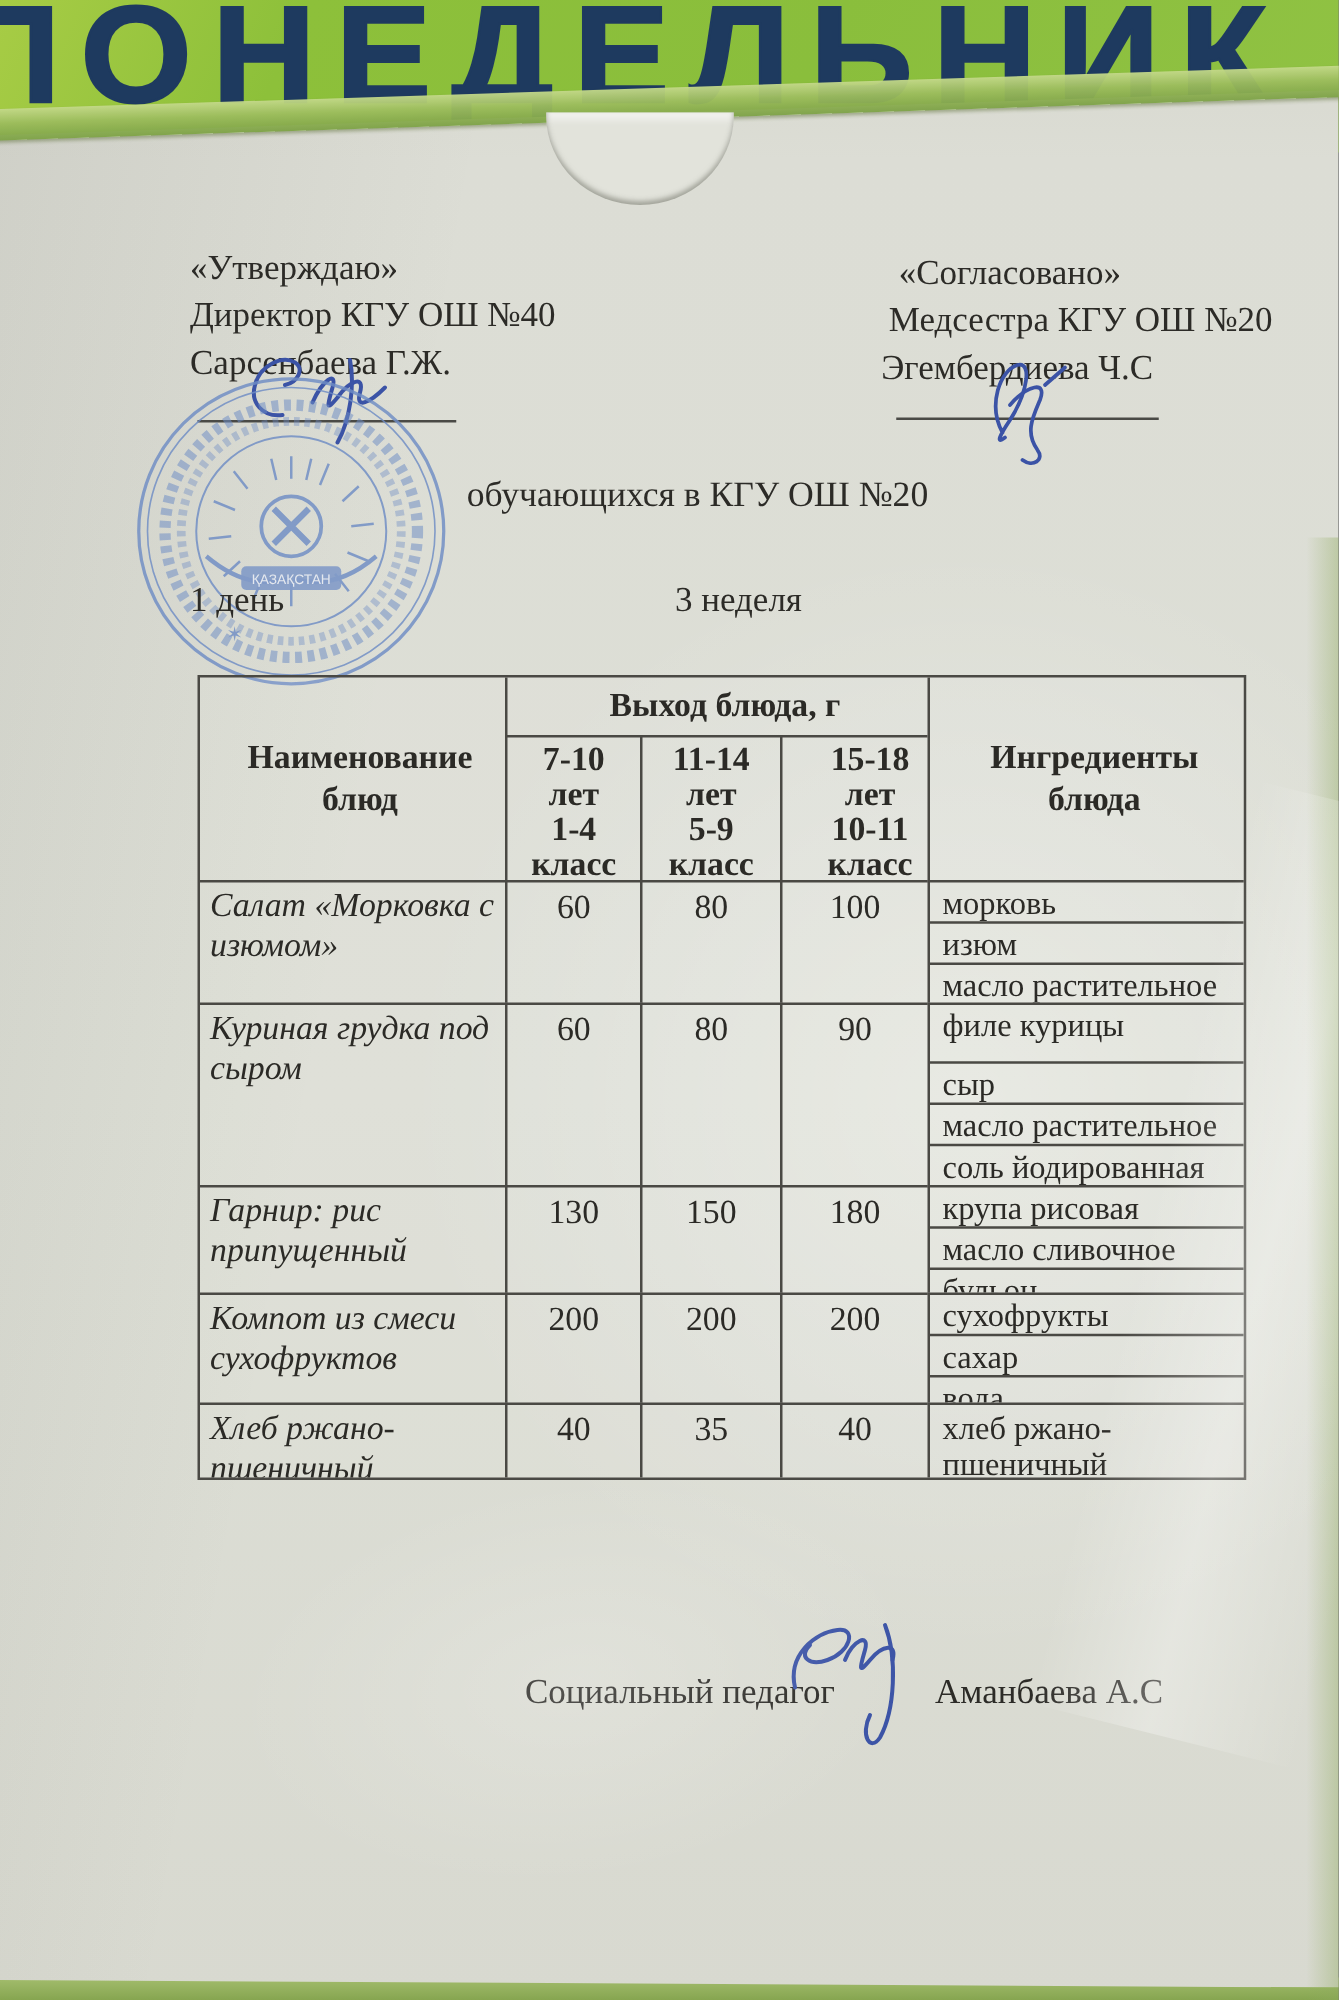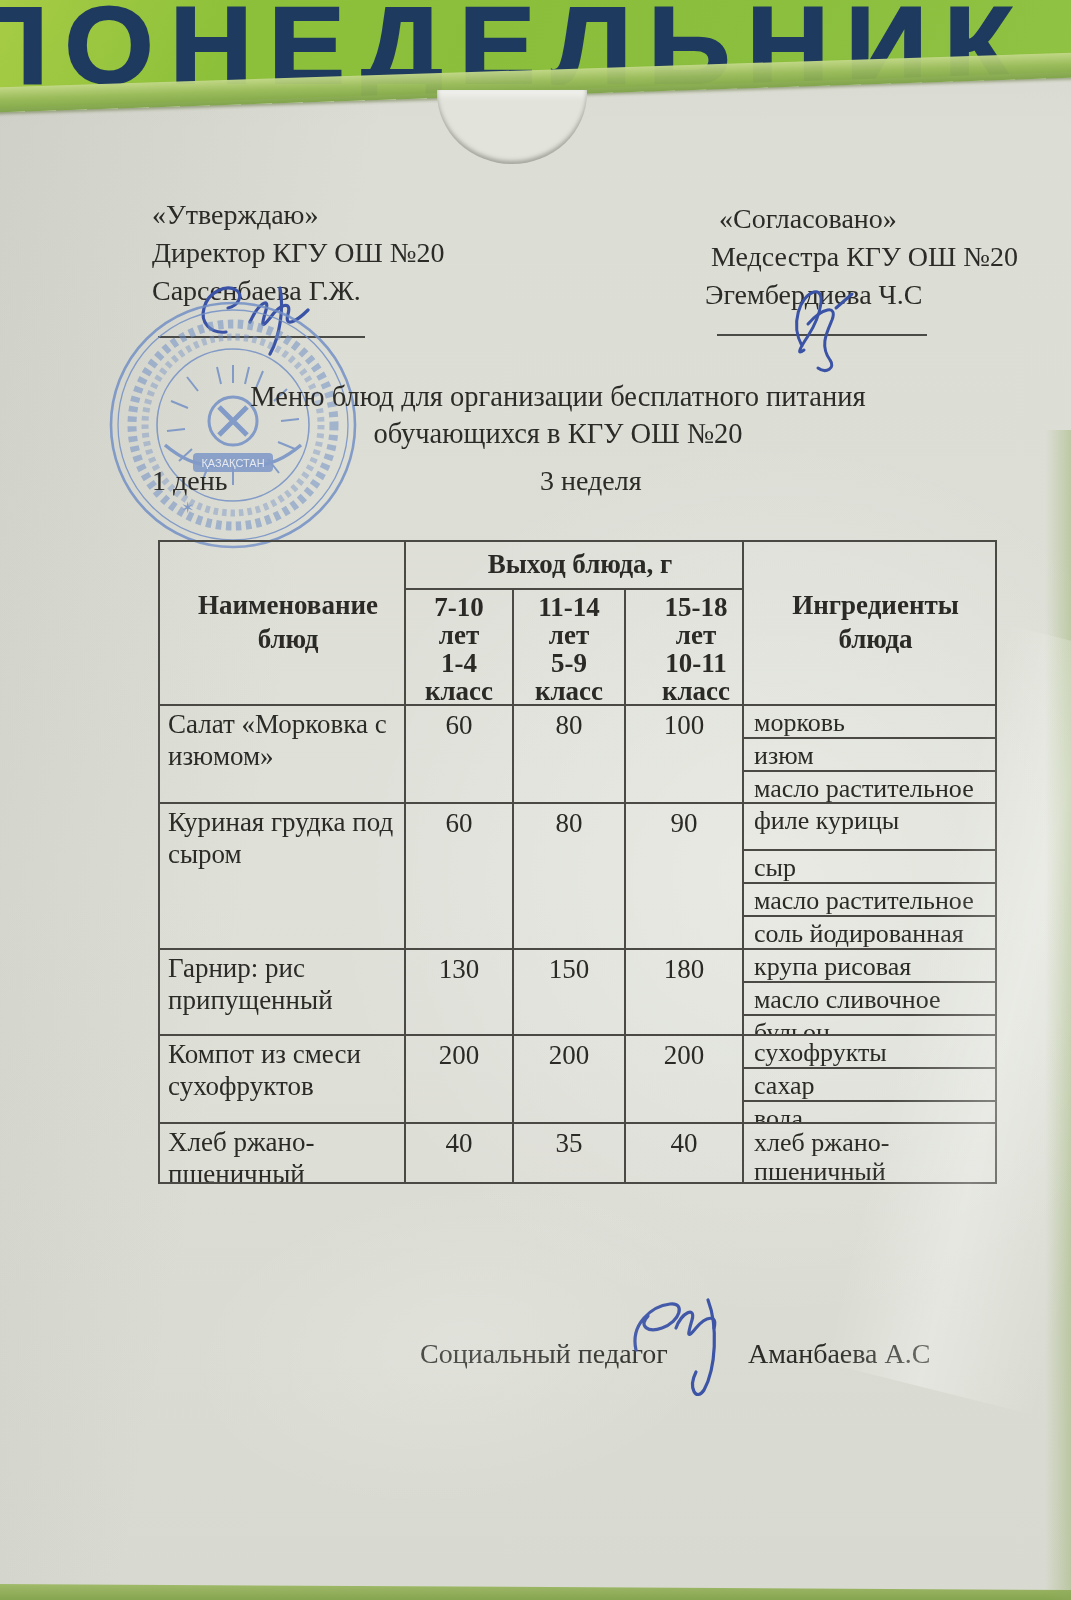--- a/index.html
+++ b/index.html
@@ -49,21 +49,21 @@
            grid-template-columns:244px 108px 112px 118px 1fr;
            grid-template-rows:46px 116px 98px 146px 86px 88px 60px;
            font-size:27px; color:#2b2a26; background:rgba(255,255,255,0.06); }
   .menu-table .cell { border-left:2px solid var(--table-border,#4a4944);
            border-top:2px solid var(--table-border,#4a4944); overflow:hidden; }
   .menu-table .no-l { border-left:none; } .menu-table .no-t { border-top:none; }
   .head { font-weight:bold; display:flex; align-items:center; justify-content:center;
           text-align:center; line-height:1.25;padding-left:12px; }
   .age  { font-weight:bold; text-align:center; line-height:28px; padding-top:3px;
           white-space:pre-line; }
-  .dish { padding:3px 4px 0 8px; line-height:1.18; }
+  .dish { padding:3px 4px 0 8px; line-height:1.18;font-style:italic; }
   .num  { text-align:center; padding-top:4px; display:flex; justify-content:center; align-items:flex-start; }
   .ing-stack { display:flex; flex-direction:column; }
   .ing-item { flex:1; padding:2px 4px 0 10px; font-size:26px; line-height:1.12;
           border-top:2px solid var(--table-border,#4a4944); }
   .ing-item:first-child { border-top:none; }
   .r1 .ing-item:first-child { flex:2.3; }
   .r4 .ing-item { padding-top:5px; line-height:1.1; }
 
   .footer-role { position:absolute; left:420px; top:1338px; font-size:28px; white-space:nowrap; }
   .footer-name { position:absolute; left:748px; top:1338px; font-size:28px; white-space:nowrap; }
@@ -89,21 +89,21 @@
   <div class="board-bottom"></div>
 
   <div class="paper"></div>
   <div class="sleeve-lip"></div>
   <div class="cutout"></div>
 
   <div class="content">
 
     <div class="approval" style="left:152px; top:196px;">
       <div>«Утверждаю»</div>
-      <div>Директор КГУ ОШ №20</div>
+      <div>Директор КГУ ОШ №40</div>
       <div>Сарсенбаева Г.Ж.</div>
     </div>
     <div class="approval" style="left:705px; top:200px;">
       <div style="padding-left:14px;">«Согласовано»</div>
       <div style="padding-left:6px;">Медсестра КГУ ОШ №20</div>
       <div>Эгембердиева Ч.С</div>
     </div>
 
     <div class="sig-line" style="left:158px; top:336px; width:207px;"></div>
     <div class="sig-line" style="left:717px; top:334px; width:210px;"></div>
@@ -139,21 +139,20 @@
           <path d="M62,150 Q95,178 128,168" stroke-width="3.5"></path>
           <path d="M198,150 Q165,178 132,168" stroke-width="3.5"></path>
         </g>
         <rect x="90" y="158" width="80" height="19" rx="4" fill="currentColor" opacity=".9"></rect>
         <text x="130" y="172" text-anchor="middle" font-family="Liberation Sans, sans-serif" font-size="11" fill="#e8ecf5">ҚАЗАҚСТАН</text>
         <text x="78" y="218" font-size="16" fill="currentColor">✶</text>
       </svg>
     </div>
 
     <div class="title">
-      <div>Меню блюд для организации бесплатного питания</div>
       <div>обучающихся в КГУ ОШ №20</div>
     </div>
 
     <div class="doc-line" style="left:152px; top:462px;">1 день</div>
     <div class="doc-line" style="left:540px; top:462px;">3 неделя</div>
 
     <div class="menu-table">
         <div class="cell head no-l no-t" style="grid-area: 1 / 1 / 3 / 2;">Наименование блюд</div>
         <div class="cell head no-t" style="grid-area: 1 / 2 / 2 / 5;">Выход блюда, г</div>
         <div class="cell head no-t" style="grid-area: 1 / 5 / 3 / 6;">Ингредиенты блюда</div>

